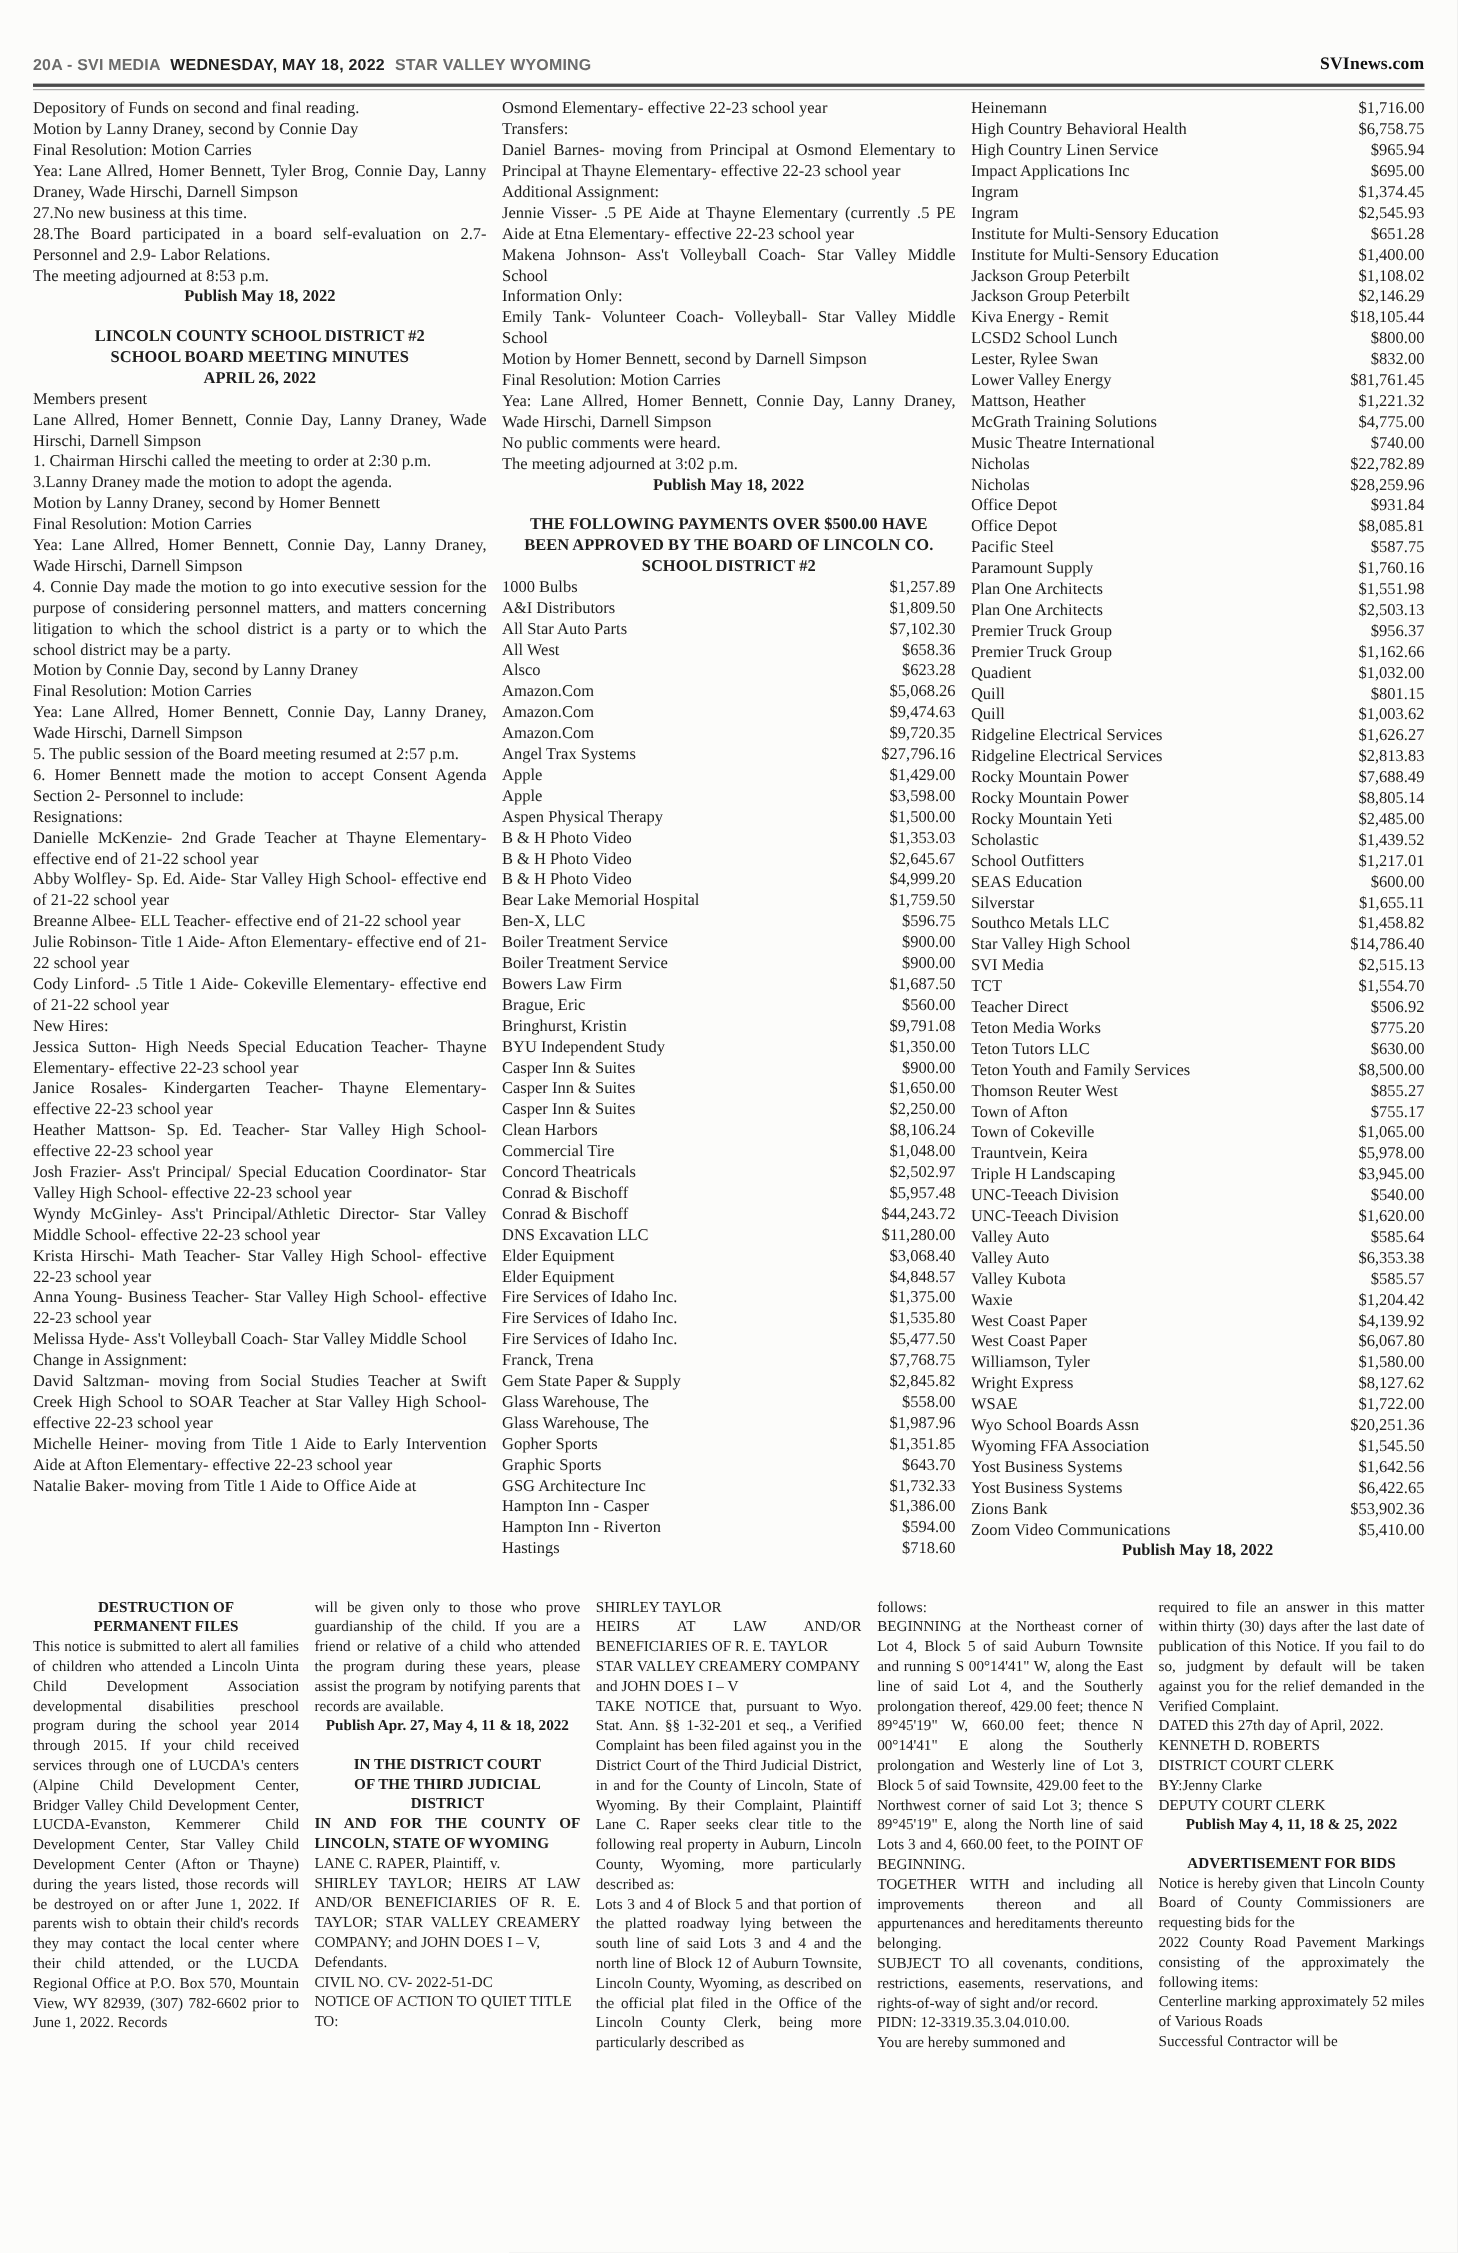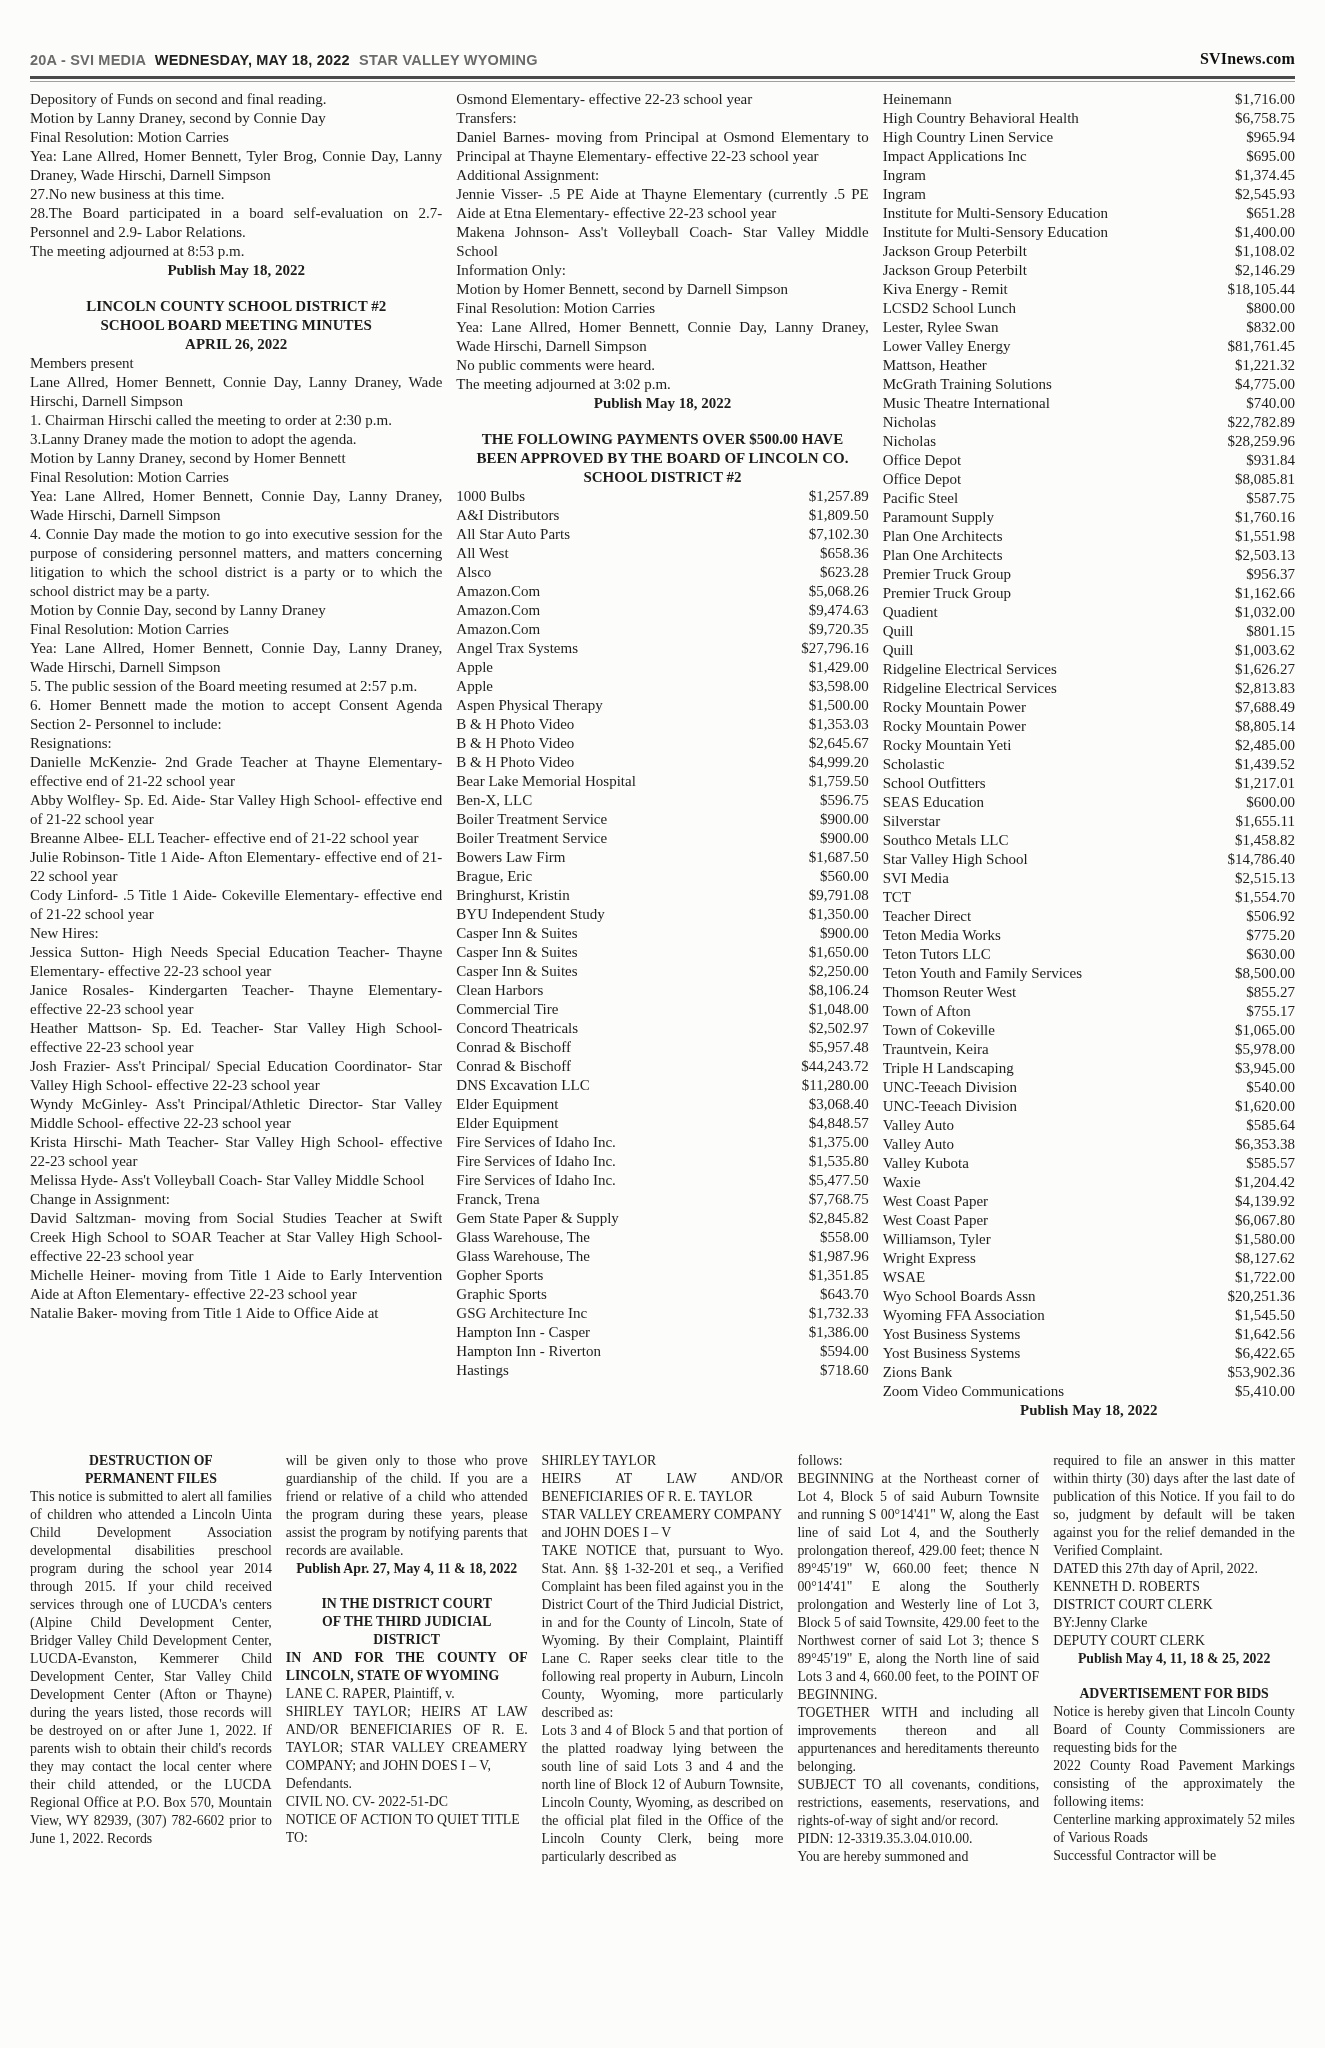--- a/index.html
+++ b/index.html
@@ -111,34 +111,36 @@
         <div class="p">Breanne Albee- ELL Teacher- effective end of 21-22 school year</div>
         <div class="p">Julie Robinson- Title 1 Aide- Afton Elementary- effective end of 21-22 school year</div>
         <div class="p">Cody Linford- .5 Title 1 Aide- Cokeville Elementary- effective end of 21-22 school year</div>
         <div class="p">New Hires:</div>
         <div class="p">Jessica Sutton- High Needs Special Education Teacher- Thayne Elementary- effective 22-23 school year</div>
         <div class="p">Janice Rosales- Kindergarten Teacher- Thayne Elementary- effective 22-23 school year</div>
         <div class="p">Heather Mattson- Sp. Ed. Teacher- Star Valley High School- effective 22-23 school year</div>
         <div class="p">Josh Frazier- Ass't Principal/ Special Education Coordinator- Star Valley High School- effective 22-23 school year</div>
         <div class="p">Wyndy McGinley- Ass't Principal/Athletic Director- Star Valley Middle School- effective 22-23 school year</div>
         <div class="p">Krista Hirschi- Math Teacher- Star Valley High School- effective 22-23 school year</div>
+        <div class="p">Anna Young- Business Teacher- Star Valley High School- effective 22-23 school year</div>
         <div class="p">Melissa Hyde- Ass't Volleyball Coach- Star Valley Middle School</div>
         <div class="p">Change in Assignment:</div>
         <div class="p">David Saltzman- moving from Social Studies Teacher at Swift Creek High School to SOAR Teacher at Star Valley High School- effective 22-23 school year</div>
         <div class="p">Michelle Heiner- moving from Title 1 Aide to Early Intervention Aide at Afton Elementary- effective 22-23 school year</div>
         <div class="p">Natalie Baker- moving from Title 1 Aide to Office Aide at</div>
       </section>
     <section class="col">
         <div class="p">Osmond Elementary- effective 22-23 school year</div>
         <div class="p">Transfers:</div>
         <div class="p">Daniel Barnes- moving from Principal at Osmond Elementary to Principal at Thayne Elementary- effective 22-23 school year</div>
         <div class="p">Additional Assignment:</div>
         <div class="p">Jennie Visser- .5 PE Aide at Thayne Elementary (currently .5 PE Aide at Etna Elementary- effective 22-23 school year</div>
         <div class="p">Makena Johnson- Ass't Volleyball Coach- Star Valley Middle School</div>
         <div class="p">Information Only:</div>
+        <div class="p">Emily Tank- Volunteer Coach- Volleyball- Star Valley Middle School</div>
         <div class="p">Motion by Homer Bennett, second by Darnell Simpson</div>
         <div class="p">Final Resolution: Motion Carries</div>
         <div class="p">Yea: Lane Allred, Homer Bennett, Connie Day, Lanny Draney, Wade Hirschi, Darnell Simpson</div>
         <div class="p">No public comments were heard.</div>
         <div class="p">The meeting adjourned at 3:02 p.m.</div>
         <div class="pr">Publish May 18, 2022</div>
         <div class="sp"></div>
         <div class="h">THE FOLLOWING PAYMENTS OVER $500.00 HAVE</div>
         <div class="h">BEEN APPROVED BY THE BOARD OF LINCOLN CO.</div>
         <div class="h">SCHOOL DISTRICT #2</div>

